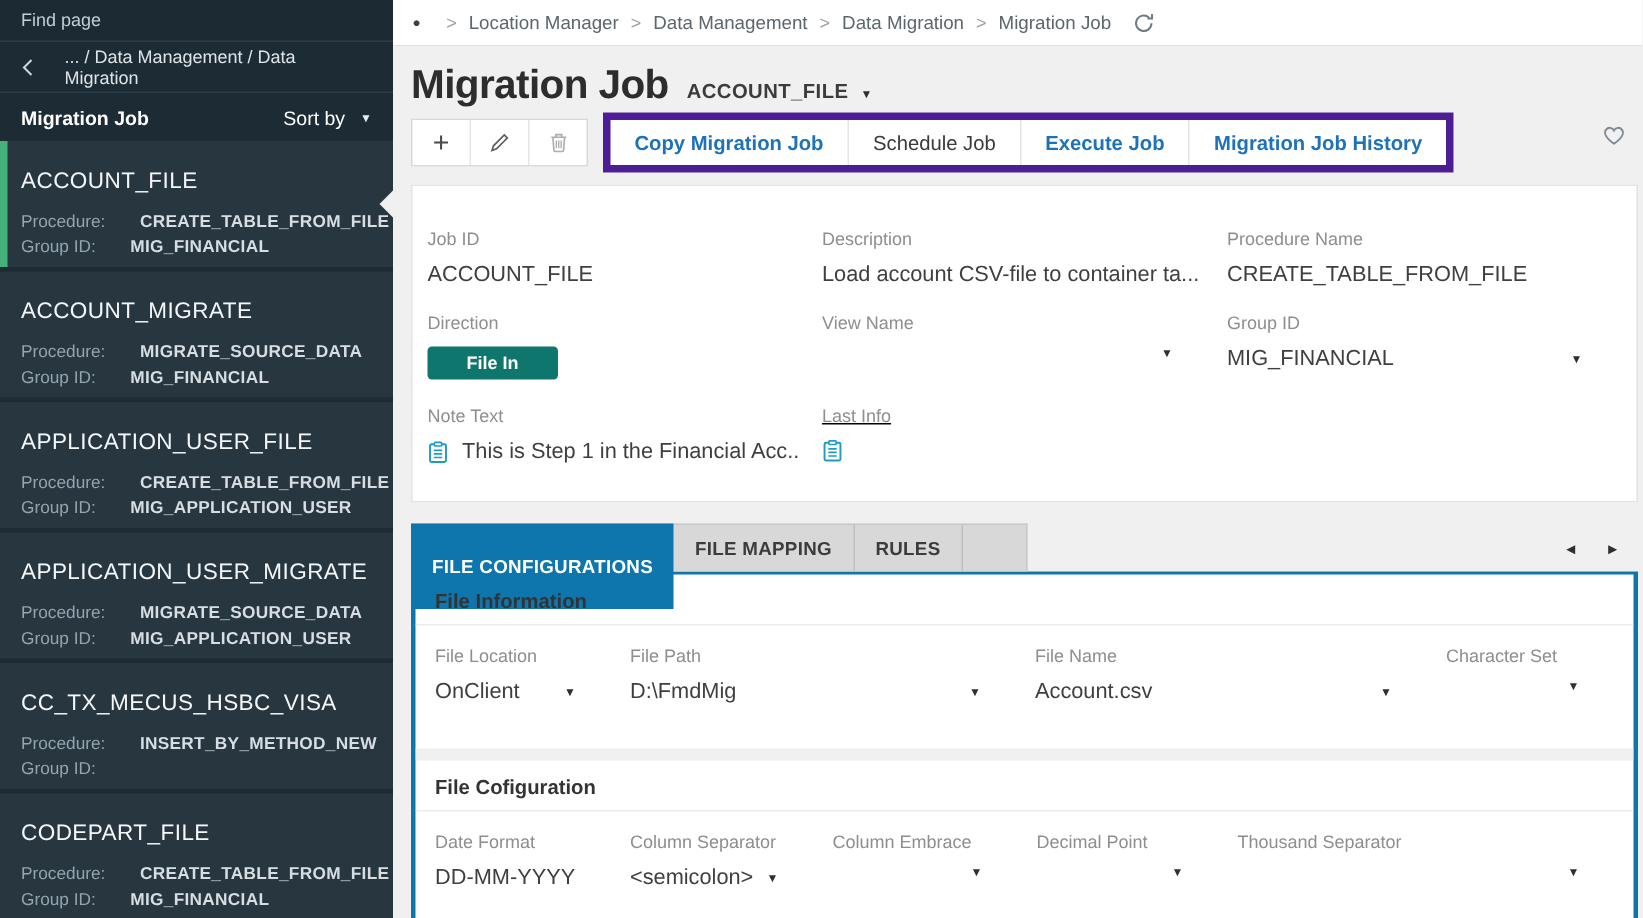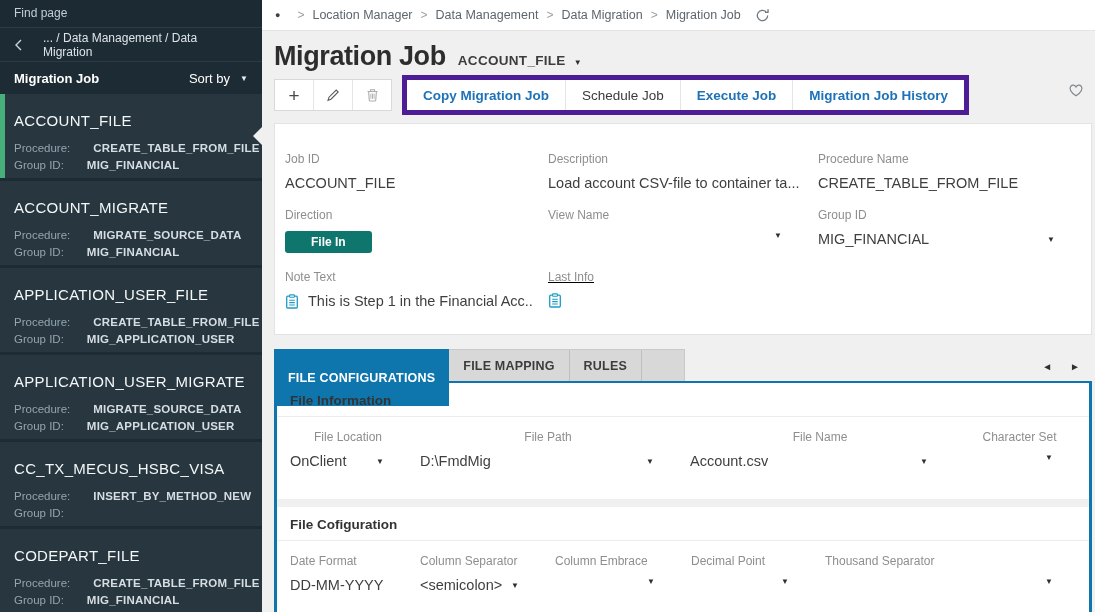--- a/index.html
+++ b/index.html
@@ -77,21 +77,21 @@
          color:#3c3c3c; border-right:1px solid #bfbfbf; cursor:pointer; letter-spacing:.2px; white-space:nowrap; }
   .tab.active { background:#0f76ad; color:#fff; margin:-1px 0 0 -1px; height:33px; border-right:none; }
   .tab-nav { display:flex; gap:18px; padding:0 12px 9px 0; }
   .tab-arrow { font-size:10px; color:#2f2f2f; cursor:pointer; line-height:1; }
   
   .tab-panel { background:#fff; border:3px solid #0f76ad; border-top-width:2px; height:234px;
                box-sizing:border-box; overflow:hidden; }
   .section-header { font-size:13.5px; font-weight:bold; color:#333; padding:10px 13px 8px;
                     border-bottom:1px solid #ececec; }
   .sec-grid { display:grid; padding:13px 0 0 13px; }
-  .fi-grid { grid-template-columns:130px 270px 274px 1fr;text-align:center; }
+  .fi-grid { grid-template-columns:130px 270px 274px 1fr; }
   .fc-grid { grid-template-columns:130px 135px 136px 134px 1fr; }
   .cell .f-value { color:#3f3f3f; }
   .cell { padding-right:14px; }
   .fi-pad { height:30px; }
   .section-gap { height:8px; background:#f0f0f0; }
   svg { display:block; }
 </style>
 </head>
 <body>
 

